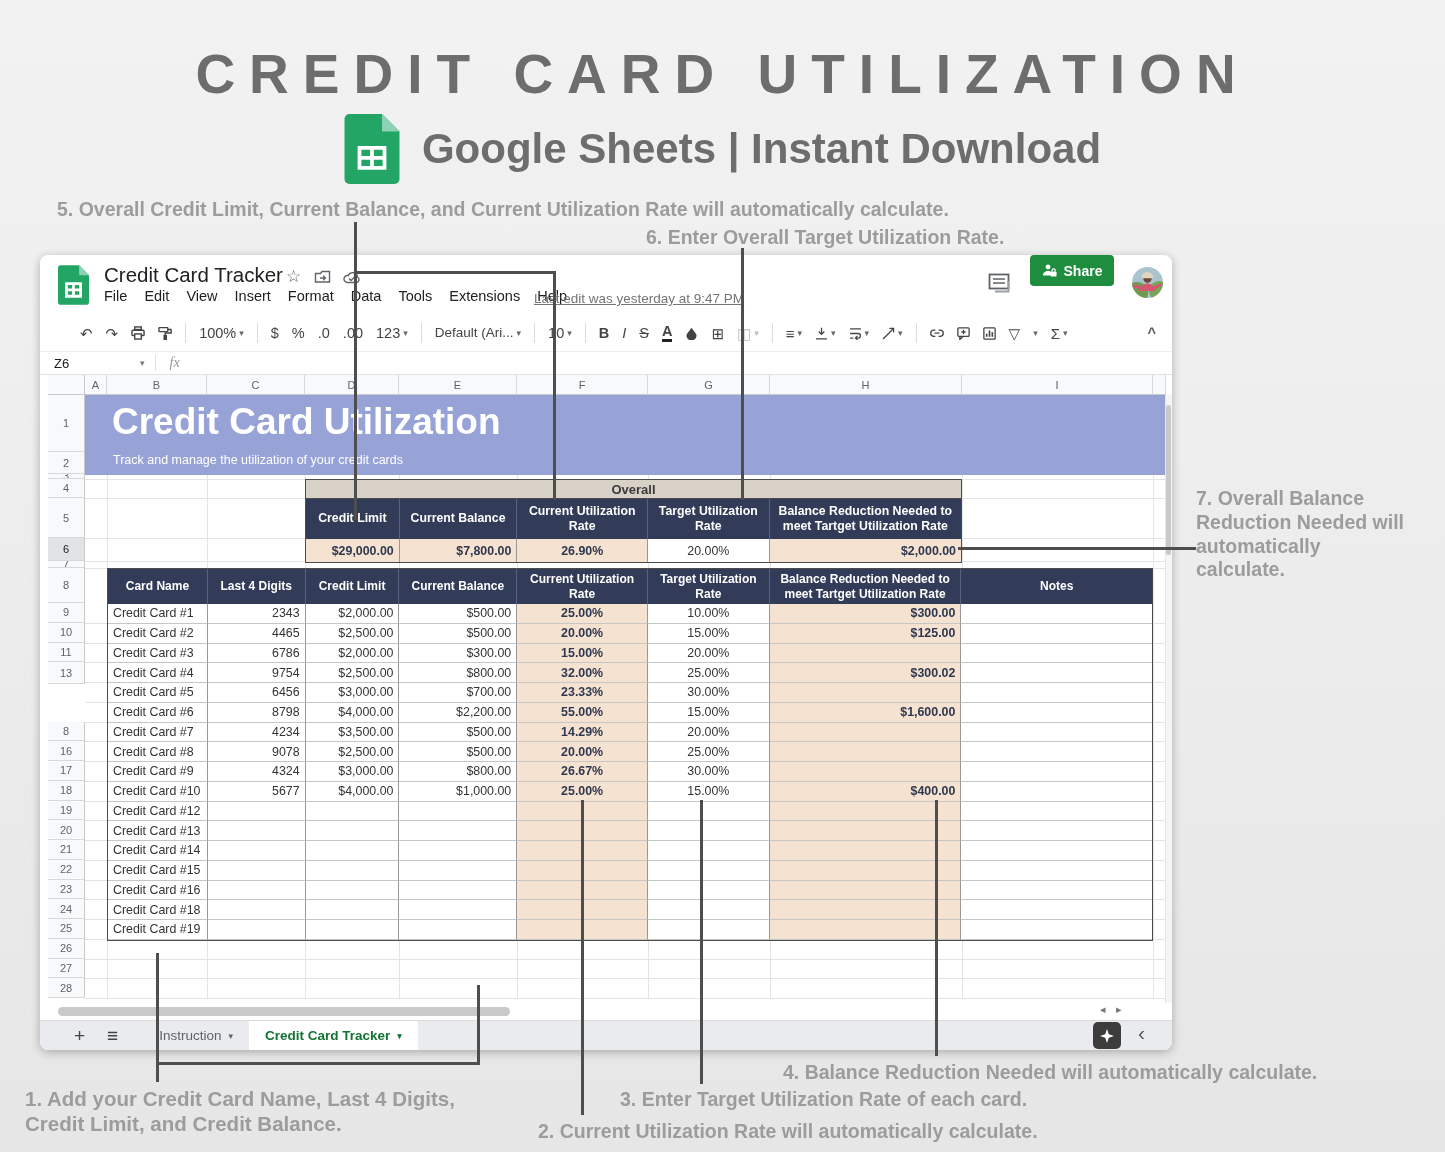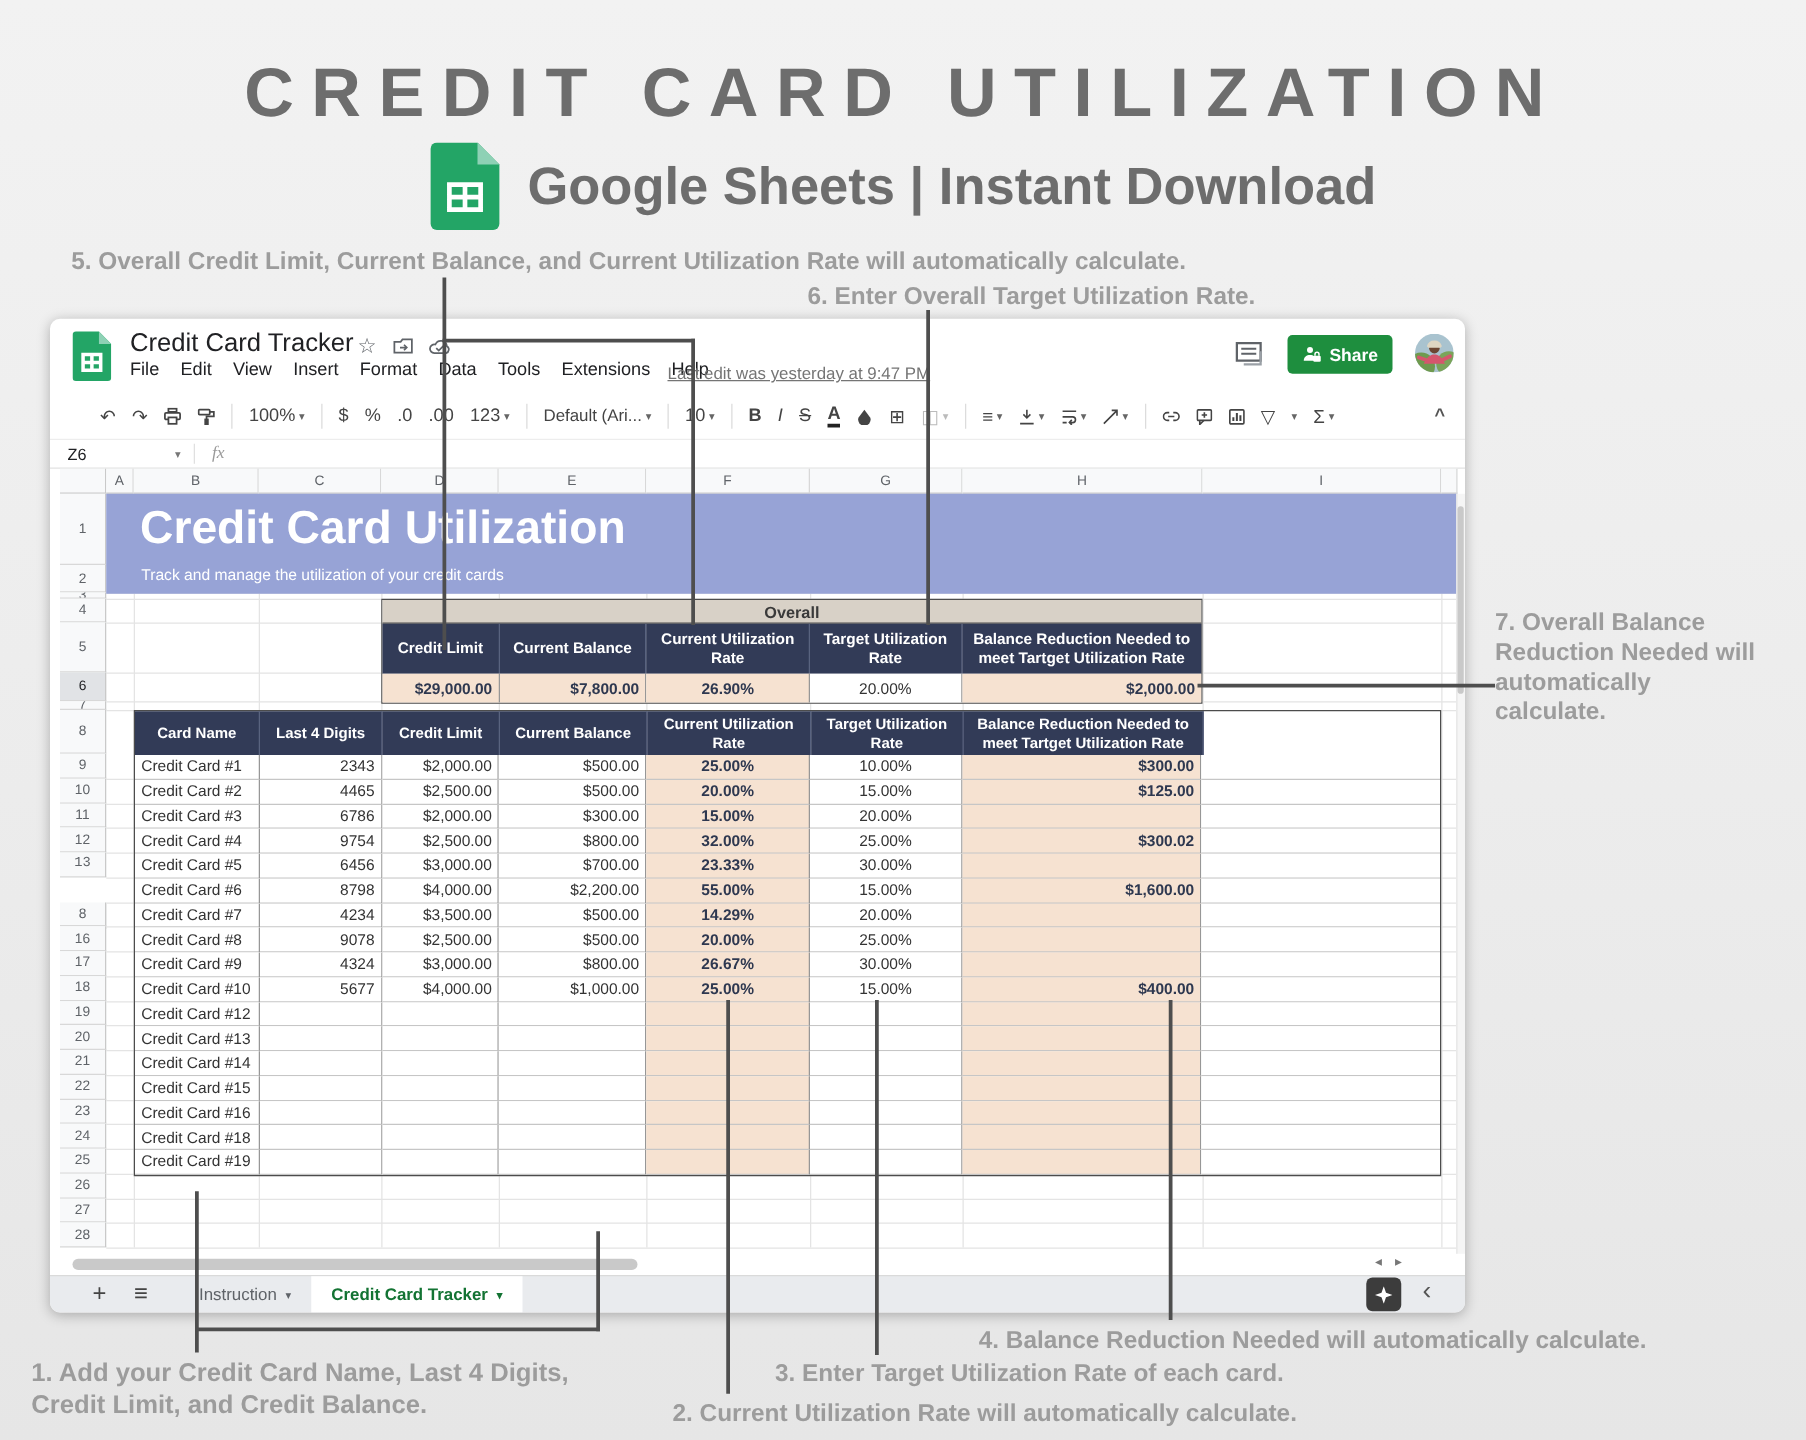--- a/index.html
+++ b/index.html
@@ -18,21 +18,21 @@
   .anno{color:#9c9c9c;font-weight:bold;font-size:19.5px;line-height:1.22;white-space:pre-line;z-index:40}
   .cline{background:#4e4e4e;z-index:50}
   
   .sheet{left:40px;top:255px;width:1132px;height:795px;background:#fff;border-radius:8px;
     box-shadow:0 2px 10px rgba(0,0,0,.28);overflow:hidden;z-index:10}
   .doc-title{left:64px;top:8px;font-size:20.5px;color:#202124}
   .tb-icon{color:#5f6368;font-size:17px;line-height:1}
   .menu{left:64px;top:33px;display:flex;gap:17px;font-size:14.5px;color:#202124}
   .menu span{cursor:default}
   .lastedit{left:494px;top:36px;font-size:13.5px;color:#757575;text-decoration:underline;white-space:nowrap}
-  .sharebtn{left:990px;top:13px;width:84px;height:31px;background:#1e8e3e;border-radius:4px;
+  .sharebtn{left:990px;top:0;width:84px;height:31px;background:#1e8e3e;border-radius:4px;
     display:flex;align-items:center;justify-content:center;gap:7px;color:#fff;font-size:14px;font-weight:bold}
   .avatar{left:1092px;top:12px;width:31px;height:31px;border-radius:50%;overflow:hidden}
   
   .toolbar{left:0;top:60px;width:1132px;height:37px;display:flex;align-items:center;
     padding-left:40px;gap:13px;box-sizing:border-box;border-bottom:1px solid #ededed;
     font-size:14.5px;color:#444}
   .tbi{display:flex;align-items:center;gap:3px;line-height:1;white-space:nowrap}
   .tsep{width:1px;height:20px;background:#dcdcdc}
   .caret{font-size:9px;color:#666}
   .dim{color:#bbb}
@@ -403,21 +403,21 @@
     <div class="abs rowhead" style="top: 219px; height: 5px;">3</div>
     <div class="abs rowhead" style="top: 224px; height: 19px;">4</div>
     <div class="abs rowhead" style="top: 243px; height: 40px;">5</div>
     <div class="abs rowhead hl" style="top: 283px; height: 23px;">6</div>
     <div class="abs rowhead" style="top: 306px; height: 7px;">7</div>
     <div class="abs rowhead" style="top: 313px; height: 35px;">8</div>
     <div class="abs rowhead" style="top: 348px; height: 19.75px;">9</div>
     <div class="abs rowhead" style="top: 367.75px; height: 19.75px;">10</div>
     <div class="abs rowhead" style="top: 387.5px; height: 19.75px;">11</div>
     <div class="abs rowhead" style="top: 407.25px; height: 19.75px;">12</div>
-    <div class="abs rowhead" style="top: 427px; height: 19.75px; font-family: Liberation Mono, monospace;">13</div>
+    <div class="abs rowhead" style="top: 409px; height: 19.75px;">13</div>
     <div class="abs rowhead" style="top: 468px; height: 19.75px;">14</div>
     <div class="abs rowhead" style="top: 466.5px; height: 19.75px;">8</div>
     <div class="abs rowhead" style="top: 486.25px; height: 19.75px;">16</div>
     <div class="abs rowhead" style="top: 506px; height: 19.75px;">17</div>
     <div class="abs rowhead" style="top: 525.75px; height: 19.75px;">18</div>
     <div class="abs rowhead" style="top: 545.5px; height: 19.75px;">19</div>
     <div class="abs rowhead" style="top: 565.25px; height: 19.75px;">20</div>
     <div class="abs rowhead" style="top: 585px; height: 19.75px;">21</div>
     <div class="abs rowhead" style="top: 604.75px; height: 19.75px;">22</div>
     <div class="abs rowhead" style="top: 624.5px; height: 19.75px;">23</div>
@@ -445,20 +445,21 @@
     </div>
     <div class="abs cardswrap">
       <div class="trow">
         <div class="ch" style="width: 100px; font-size: 12px;">Card Name</div>
         <div class="ch" style="width: 98px; font-size: 12px;">Last 4 Digits</div>
         <div class="ch" style="width: 94px; font-size: 12px;">Credit Limit</div>
         <div class="ch" style="width: 118px; font-size: 12px;">Current Balance</div>
         <div class="ch" style="width: 131px; font-size: 12px;">Current Utilization Rate</div>
         <div class="ch" style="width: 122px; font-size: 12px;">Target Utilization Rate</div>
         <div class="ch" style="width: 192px; font-size: 12px;">Balance Reduction Needed to meet Tartget Utilization Rate</div>
+        <div class="ch" style="width: 191px; font-size: 12px; border-right: none;">Notes</div>
       </div>
       <div class="trow">
         <div class="cell al" style="width: 100px; height: 19.75px;">Credit Card #1</div>
         <div class="cell ar" style="width: 98px; height: 19.75px;">2343</div>
         <div class="cell ar" style="width: 94px; height: 19.75px;">$2,000.00</div>
         <div class="cell ar" style="width: 118px; height: 19.75px;">$500.00</div>
         <div class="cell ac peach" style="width: 131px; height: 19.75px;">25.00%</div>
         <div class="cell ac" style="width: 122px; height: 19.75px;">10.00%</div>
         <div class="cell ar peach" style="width: 192px; height: 19.75px;">$300.00</div>
         <div class="cell al" style="width: 191px; height: 19.75px; border-right: none;"></div>

